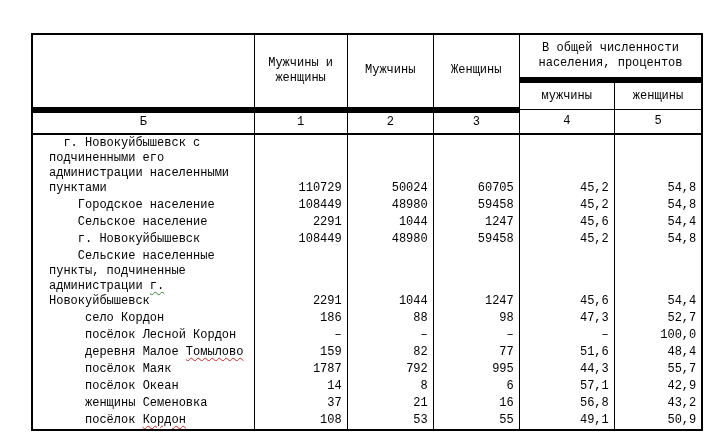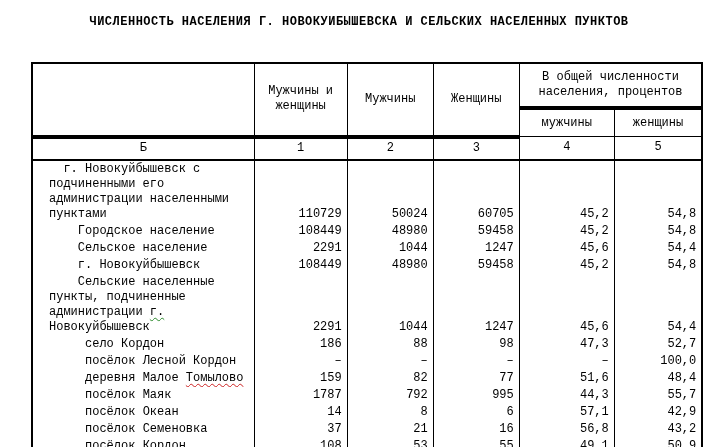--- a/index.html
+++ b/index.html
@@ -29,21 +29,21 @@
   }
   table.stat th, table.stat td {
     border-left: 1px solid #000000;
     border-right: 1px solid #000000;
     font-weight: normal;
     line-height: 15px;
     overflow: hidden;
   }
   
   thead th { text-align: center; vertical-align: middle; padding: 2px 3px; }
-  thead tr.h1 th { border-bottom: 4px solid #000000; height: 38px; }
+  thead tr.h1 th { border-bottom: 6px solid #000000; height: 38px; }
   thead tr.h1 th.rs { height: 60px; }
   thead tr.h2 th { border-bottom: 1px solid #000000; height: 22px; }
   thead tr.h3 th { border-bottom: 2px solid #000000; height: 18px; padding: 1px 3px; }
   
   tbody td { border-top: none; border-bottom: none; padding: 1px 4px; }
   tbody td.label-cell {
     white-space: pre-wrap;
     text-align: left;
     vertical-align: top;
     padding-left: 16px;
@@ -67,21 +67,20 @@
     text-decoration-color: #2e8b2e;
     text-decoration-thickness: 1px;
     text-underline-offset: 2px;
   }
 </style>
 </head>
 <body>
 
 <div class="page">
 
-  <div class="doc-title">ЧИСЛЕННОСТЬ НАСЕЛЕНИЯ Г. НОВОКУИБЫШЕВСКА И СЕЛЬСКИХ НАСЕЛЕННЫХ ПУНКТОВ</div>
 
   <table class="stat">
     <colgroup>
       <col style="width:222px">
       <col style="width:83px">
       <col style="width:81px">
       <col style="width:85px">
       <col style="width:95px">
       <col style="width:88px">
     </colgroup>
@@ -181,21 +180,21 @@
         </tr>
         <tr>
           <td class="label-cell">     посёлок Океан</td>
           <td class="num">14</td>
           <td class="num">8</td>
           <td class="num">6</td>
           <td class="num">57,1</td>
           <td class="num">42,9</td>
         </tr>
         <tr>
-          <td class="label-cell">     посёлок Семеновка</td>
+          <td class="label-cell">     женщины Семеновка</td>
           <td class="num">37</td>
           <td class="num">21</td>
           <td class="num">16</td>
           <td class="num">56,8</td>
           <td class="num">43,2</td>
         </tr>
         <tr>
           <td class="label-cell">     посёлок <span class="wavy-red">Кордон</span></td>
           <td class="num">108</td>
           <td class="num">53</td>

